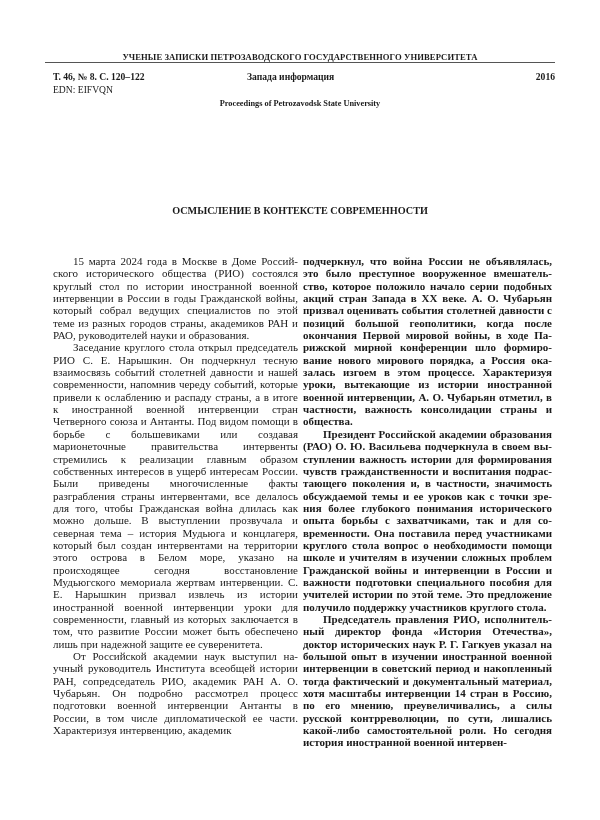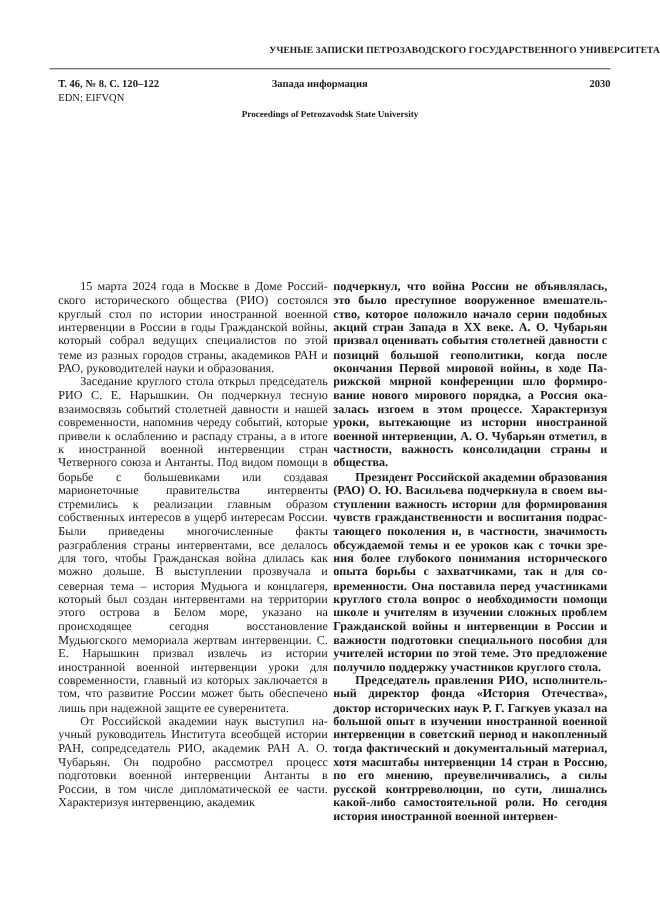--- a/index.html
+++ b/index.html
@@ -1,17 +1,17 @@
 <!DOCTYPE html>
 <html><head>
 <meta charset="utf-8">
 <style>
   html, body { margin: 0; padding: 0; background: #ffffff; }
   body { width: 600px; height: 820px; position: relative; overflow: hidden; color: #1a1a1a; font-family: "Liberation Serif", "DejaVu Serif", serif; }
-  .journal-title { position: absolute; top: 40px; left: 0; width: 600px; text-align: right; font-weight: bold; font-size: 8.6px; letter-spacing: 0.1px; line-height: 10px; }
+  .journal-title { position: absolute; top: 52px; left: 0; width: 600px; text-align: center; font-weight: bold; font-size: 8.6px; letter-spacing: 0.1px; line-height: 10px; }
   .journal-sub { position: absolute; top: 51px; left: 0; width: 600px; text-align: center; font-weight: bold; font-size: 8.3px; line-height: 10px; margin-top: 48px; }
   .rule { position: absolute; top: 62px; left: 45px; width: 510px; height: 0; border-top: 1px solid #555; }
   .meta-row { position: absolute; top: 71px; left: 53px; width: 502px; height: 12px; font-size: 9.6px; font-weight: bold; }
   .meta-left { position: absolute; left: 0; top: 0; }
   .meta-center { position: absolute; left: 194px; top: 0; }
   .meta-right { position: absolute; right: 0; top: 0; }
   .edn { position: absolute; top: 84px; left: 53px; font-size: 9.6px; }
   .article-title { position: absolute; top: 205px; left: 0; width: 600px; text-align: center; font-weight: bold; font-size: 10.2px; line-height: 12.5px; }
   .col { position: absolute; top: 255px; width: 245px; font-size: 11px; line-height: 12.35px; text-align: justify; hyphens: manual; }
   .col.left { left: 53px; }
@@ -22,25 +22,26 @@
 </head>
 <body>
 
 <div class="journal-title">УЧЕНЫЕ ЗАПИСКИ ПЕТРОЗАВОДСКОГО ГОСУДАРСТВЕННОГО УНИВЕРСИТЕТА</div>
 <div class="journal-sub">Proceedings of Petrozavodsk State University</div>
 <div class="rule"></div>
 
 <div class="meta-row">
   <span class="meta-left">Т. 46, № 8. С. 120–122</span>
   <span class="meta-center">Запада информация</span>
-  <span class="meta-right">2030</span>
+  <span class="meta-right">2016</span>
 </div>
 <div class="edn">EDN: EIFVQN</div>
 
 <div class="article-title">
+  <div>ОСМЫСЛЕНИЕ В КОНТЕКСТЕ СОВРЕМЕННОСТИ</div>
 </div>
 
 <div class="col left">
   <p>15 марта 2024 года в Москве в Доме Россий­ского исторического общества (РИО) состоялся круглый стол по истории иностранной воен­ной интервенции в России в годы Гражданской войны, который собрал ведущих специалистов по этой теме из разных городов страны, акаде­миков РАН и РАО, руководителей науки и об­разования.</p>
   <p>Заседание круглого стола открыл председа­тель РИО С. Е. Нарышкин. Он подчеркнул тес­ную взаимосвязь событий столетней давности и нашей современности, напомнив череду со­бытий, которые привели к ослаблению и рас­паду страны, а в итоге к иностранной военной интервенции стран Четверного союза и Антан­ты. Под видом помощи в борьбе с большевика­ми или создавая марионеточные правительства интервенты стремились к реализации главным образом собственных интересов в ущерб инте­ресам России. Были приведены многочисленные факты разграбления страны интервентами, все делалось для того, чтобы Гражданская война длилась как можно дольше. В выступлении прозвучала и северная тема – история Мудьюга и концлагеря, который был создан интервента­ми на территории этого острова в Белом море, указано на происходящее сегодня восстановле­ние Мудьюгского мемориала жертвам интервен­ции. С. Е. Нарышкин призвал извлечь из исто­рии иностранной военной интервенции уроки для современности, главный из которых заклю­чается в том, что развитие России может быть обеспечено лишь при надежной защите ее су­веренитета.</p>
   <p>От Российской академии наук выступил на­учный руководитель Института всеобщей исто­рии РАН, сопредседатель РИО, академик РАН А. О. Чубарьян. Он подробно рассмотрел про­цесс подготовки военной интервенции Антан­ты в России, в том числе дипломатической ее части. Характеризуя интервенцию, академик</p>
 </div>
 
 <div class="col right">
   <p class="cont">подчеркнул, что война России не объявлялась, это было преступное вооруженное вмешатель­ство, которое положило начало серии подобных акций стран Запада в XX веке. А. О. Чубарьян призвал оценивать события столетней давности с позиций большой геополитики, когда после окончания Первой мировой войны, в ходе Па­рижской мирной конференции шло формиро­вание нового мирового порядка, а Россия ока­залась изгоем в этом процессе. Характеризуя уроки, вытекающие из истории иностранной военной интервенции, А. О. Чубарьян отметил, в частности, важность консолидации страны и общества.</p>

